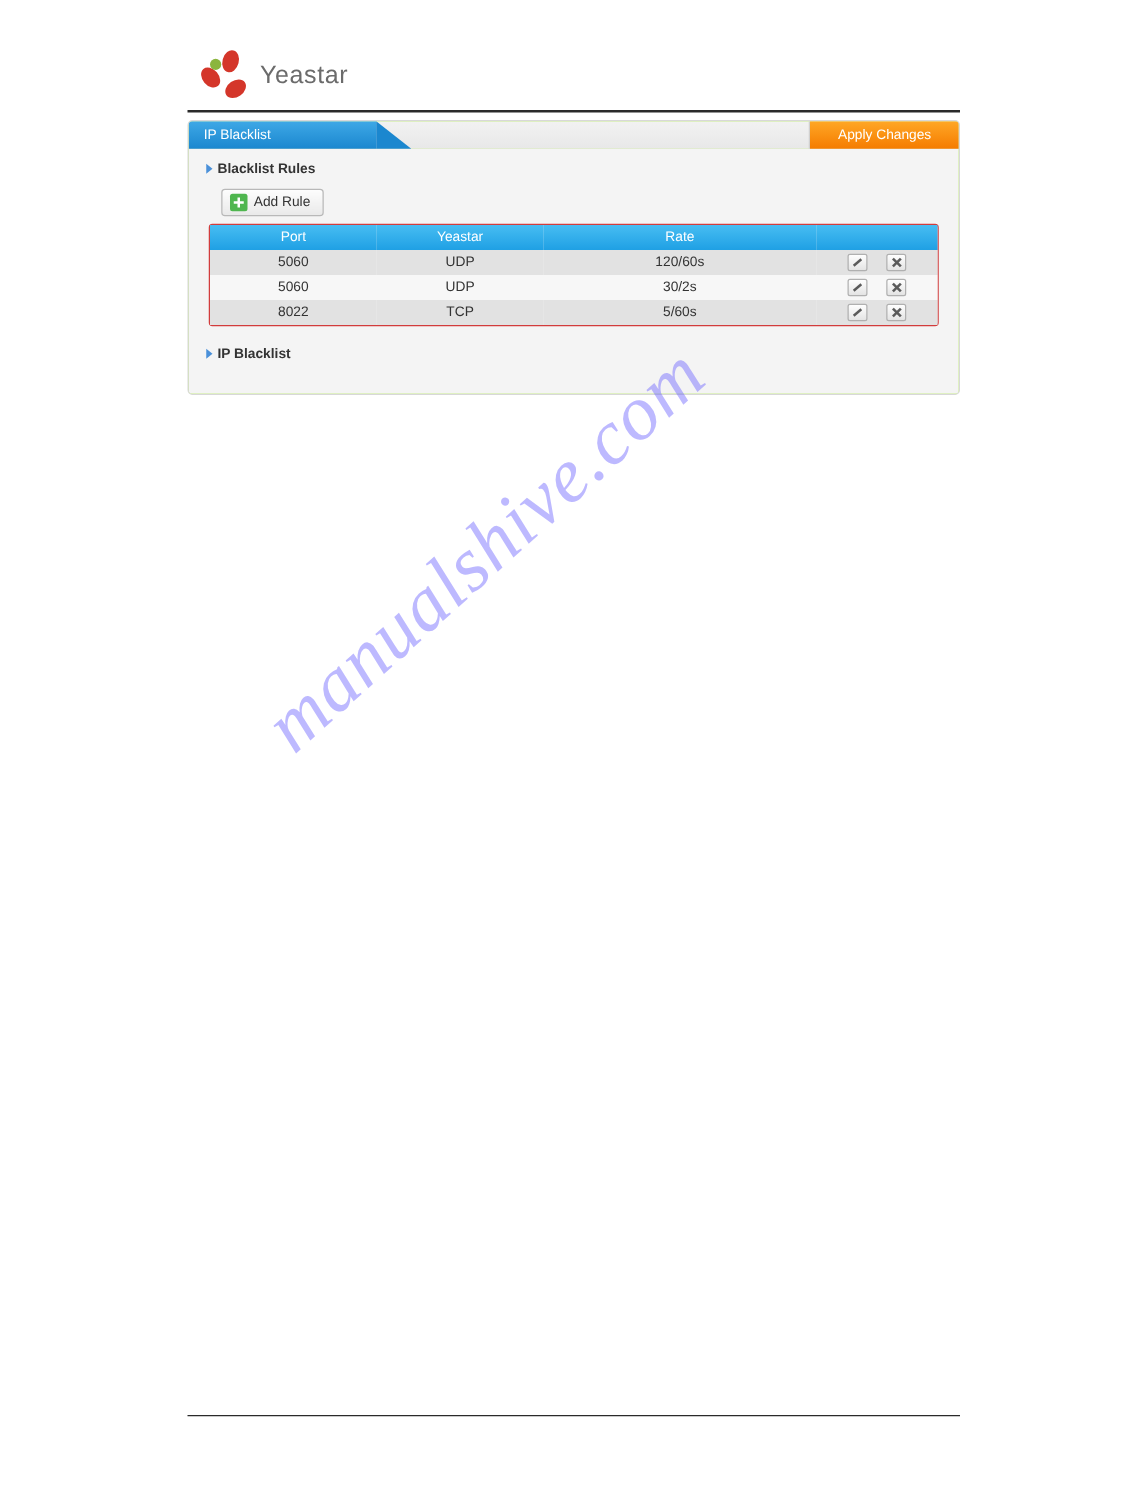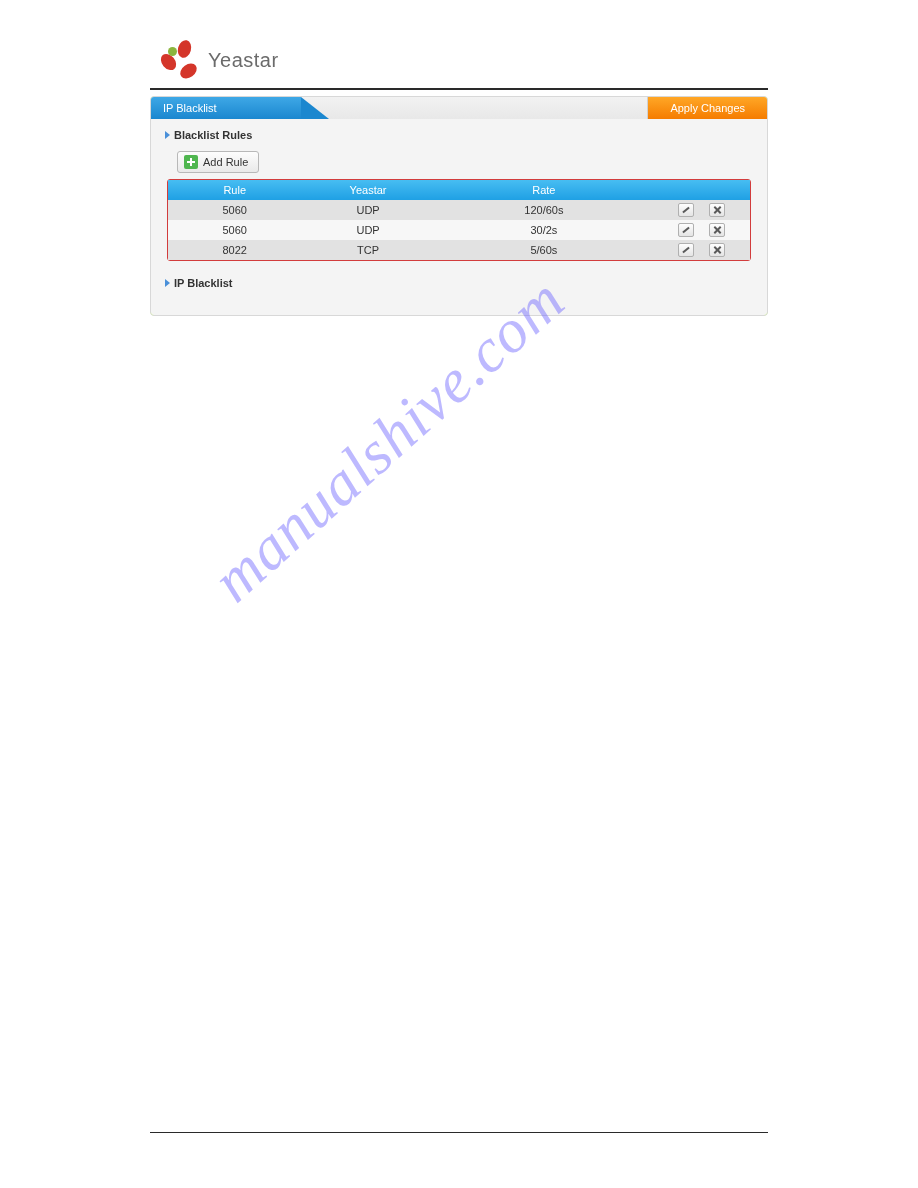--- a/index.html
+++ b/index.html
@@ -275,21 +275,21 @@
 
       <div class="add-rule-btn">
         <span class="plus-icon"></span>
         <span>Add Rule</span>
       </div>
 
       <div class="rules-outline">
         <table class="rules-table">
           <thead>
             <tr>
-              <th class="col-port">Rule</th>
+              <th class="col-port">Port</th>
               <th class="col-proto">Yeastar</th>
               <th class="col-rate">Rate</th>
               <th class="col-act"></th>
             </tr>
           </thead>
           <tbody>
             <tr>
               <td>5060</td>
               <td>UDP</td>
               <td>120/60s</td>

